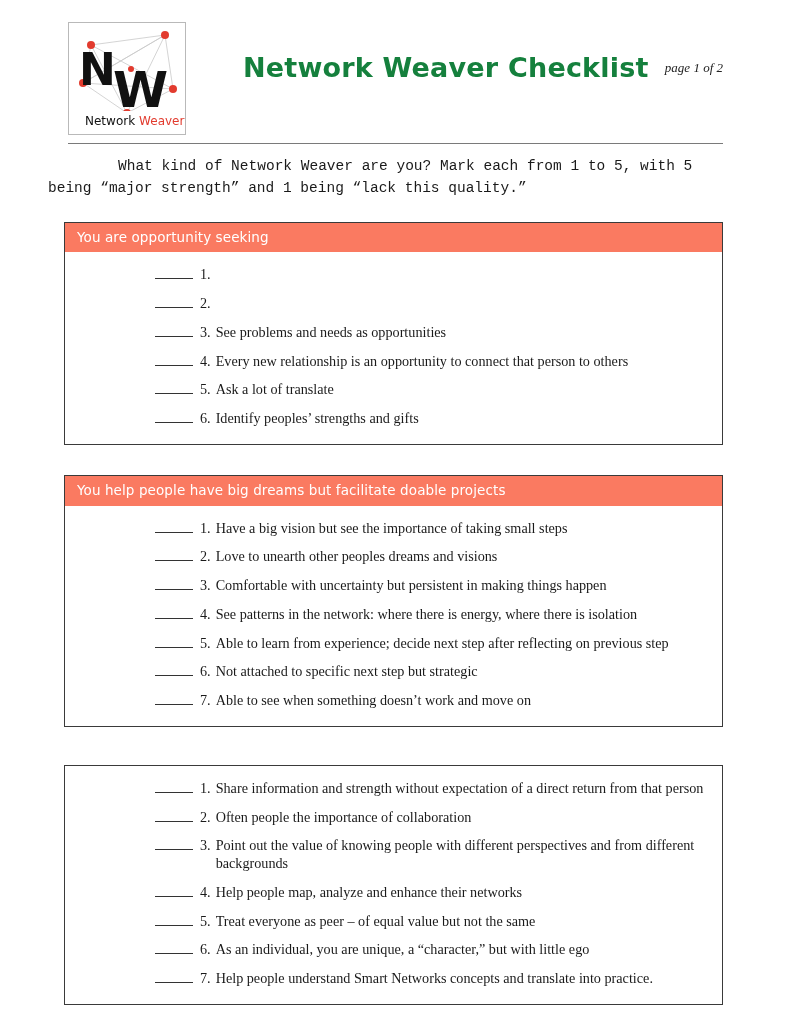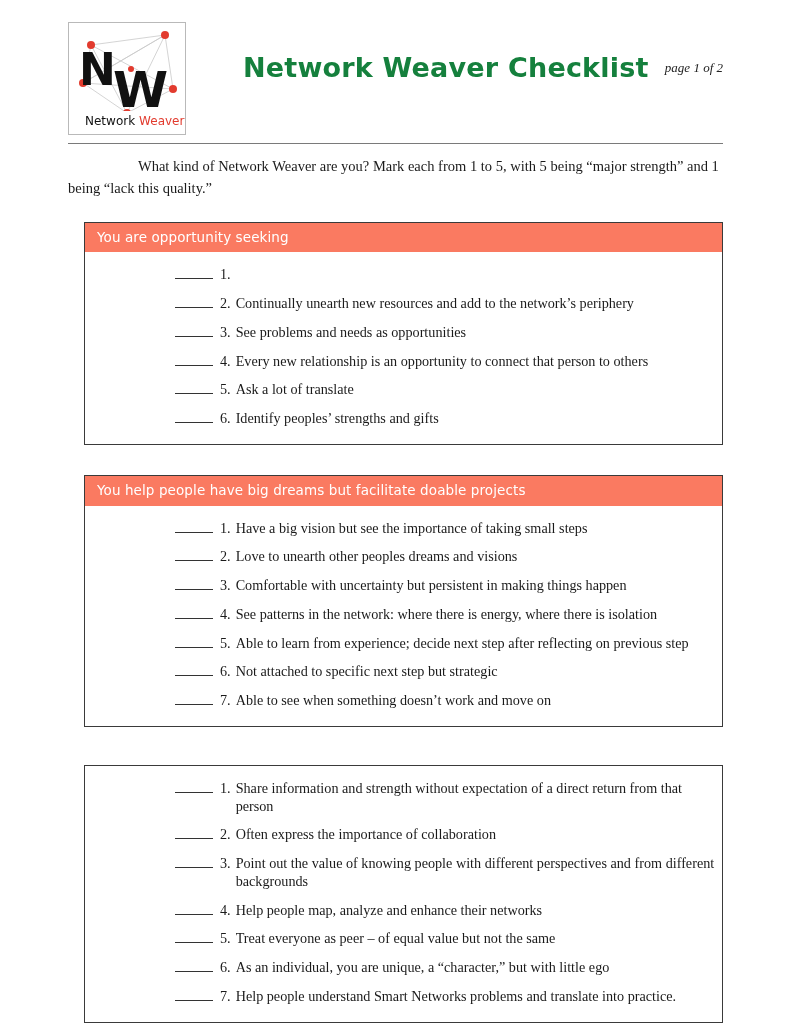--- a/index.html
+++ b/index.html
@@ -65,30 +65,31 @@
   .header-rule {
     position: absolute;
     left: 0;
     right: 0;
     top: 121px;
     border-top: 1px solid #7a7a7a;
   }
 
   
   .intro {
-    margin: 14px 68px 0 68px;
+    margin: 14px 68px 0 48px;
     font-size: 14.5px;
     line-height: 1.5;
     color: #1a1a1a;
     text-indent: 70px;
+    font-family: Liberation Mono, monospace;
   }
 
   
   .section {
-    margin: 0 68px 0 84px;
+    margin: 0 68px 0 64px;
     border: 1px solid #3a3a3a;
     box-sizing: border-box;
     background: #ffffff;
   }
   .section-spacer-1 { height: 22px; }
   .section-spacer-2 { height: 30px; }
   .section-spacer-3 { height: 38px; }
 
   .section-head {
     background: #fa7a61;
@@ -163,21 +164,20 @@
   <div class="section">
     <div class="section-head">You are opportunity seeking</div>
     <div class="section-body">
       <div class="item">
         <span class="blank"></span>
         <span class="item-num">1.</span>
       </div>
       <div class="item">
         <span class="blank"></span>
         <span class="item-num">2.</span>
-        <span class="item-text">Continually unearth new resources and add to the network’s periphery</span>
       </div>
       <div class="item">
         <span class="blank"></span>
         <span class="item-num">3.</span>
         <span class="item-text">See problems and needs as opportunities</span>
       </div>
       <div class="item">
         <span class="blank"></span>
         <span class="item-num">4.</span>
         <span class="item-text">Every new relationship is an opportunity to connect that person to others</span>
@@ -241,21 +241,21 @@
   <div class="section">
     <div class="section-body">
       <div class="item">
         <span class="blank"></span>
         <span class="item-num">1.</span>
         <span class="item-text">Share information and strength without expectation of  a direct return from that person</span>
       </div>
       <div class="item">
         <span class="blank"></span>
         <span class="item-num">2.</span>
-        <span class="item-text">Often express the importance of  collaboration</span>
+        <span class="item-text">Often people the importance of  collaboration</span>
       </div>
       <div class="item">
         <span class="blank"></span>
         <span class="item-num">3.</span>
         <span class="item-text">Point out the value of  knowing people with different perspectives and from different backgrounds</span>
       </div>
       <div class="item">
         <span class="blank"></span>
         <span class="item-num">4.</span>
         <span class="item-text">Help people map, analyze and enhance their networks</span>
@@ -266,18 +266,18 @@
         <span class="item-text">Treat everyone as peer – of  equal value but not the same</span>
       </div>
       <div class="item">
         <span class="blank"></span>
         <span class="item-num">6.</span>
         <span class="item-text">As an individual, you are unique, a “character,” but with little ego</span>
       </div>
       <div class="item">
         <span class="blank"></span>
         <span class="item-num">7.</span>
-        <span class="item-text">Help people understand Smart Networks problems and translate into practice.</span>
+        <span class="item-text">Help people understand Smart Networks concepts and translate into practice.</span>
       </div>
     </div>
   </div>
 
 </div>
 
 </body></html>

